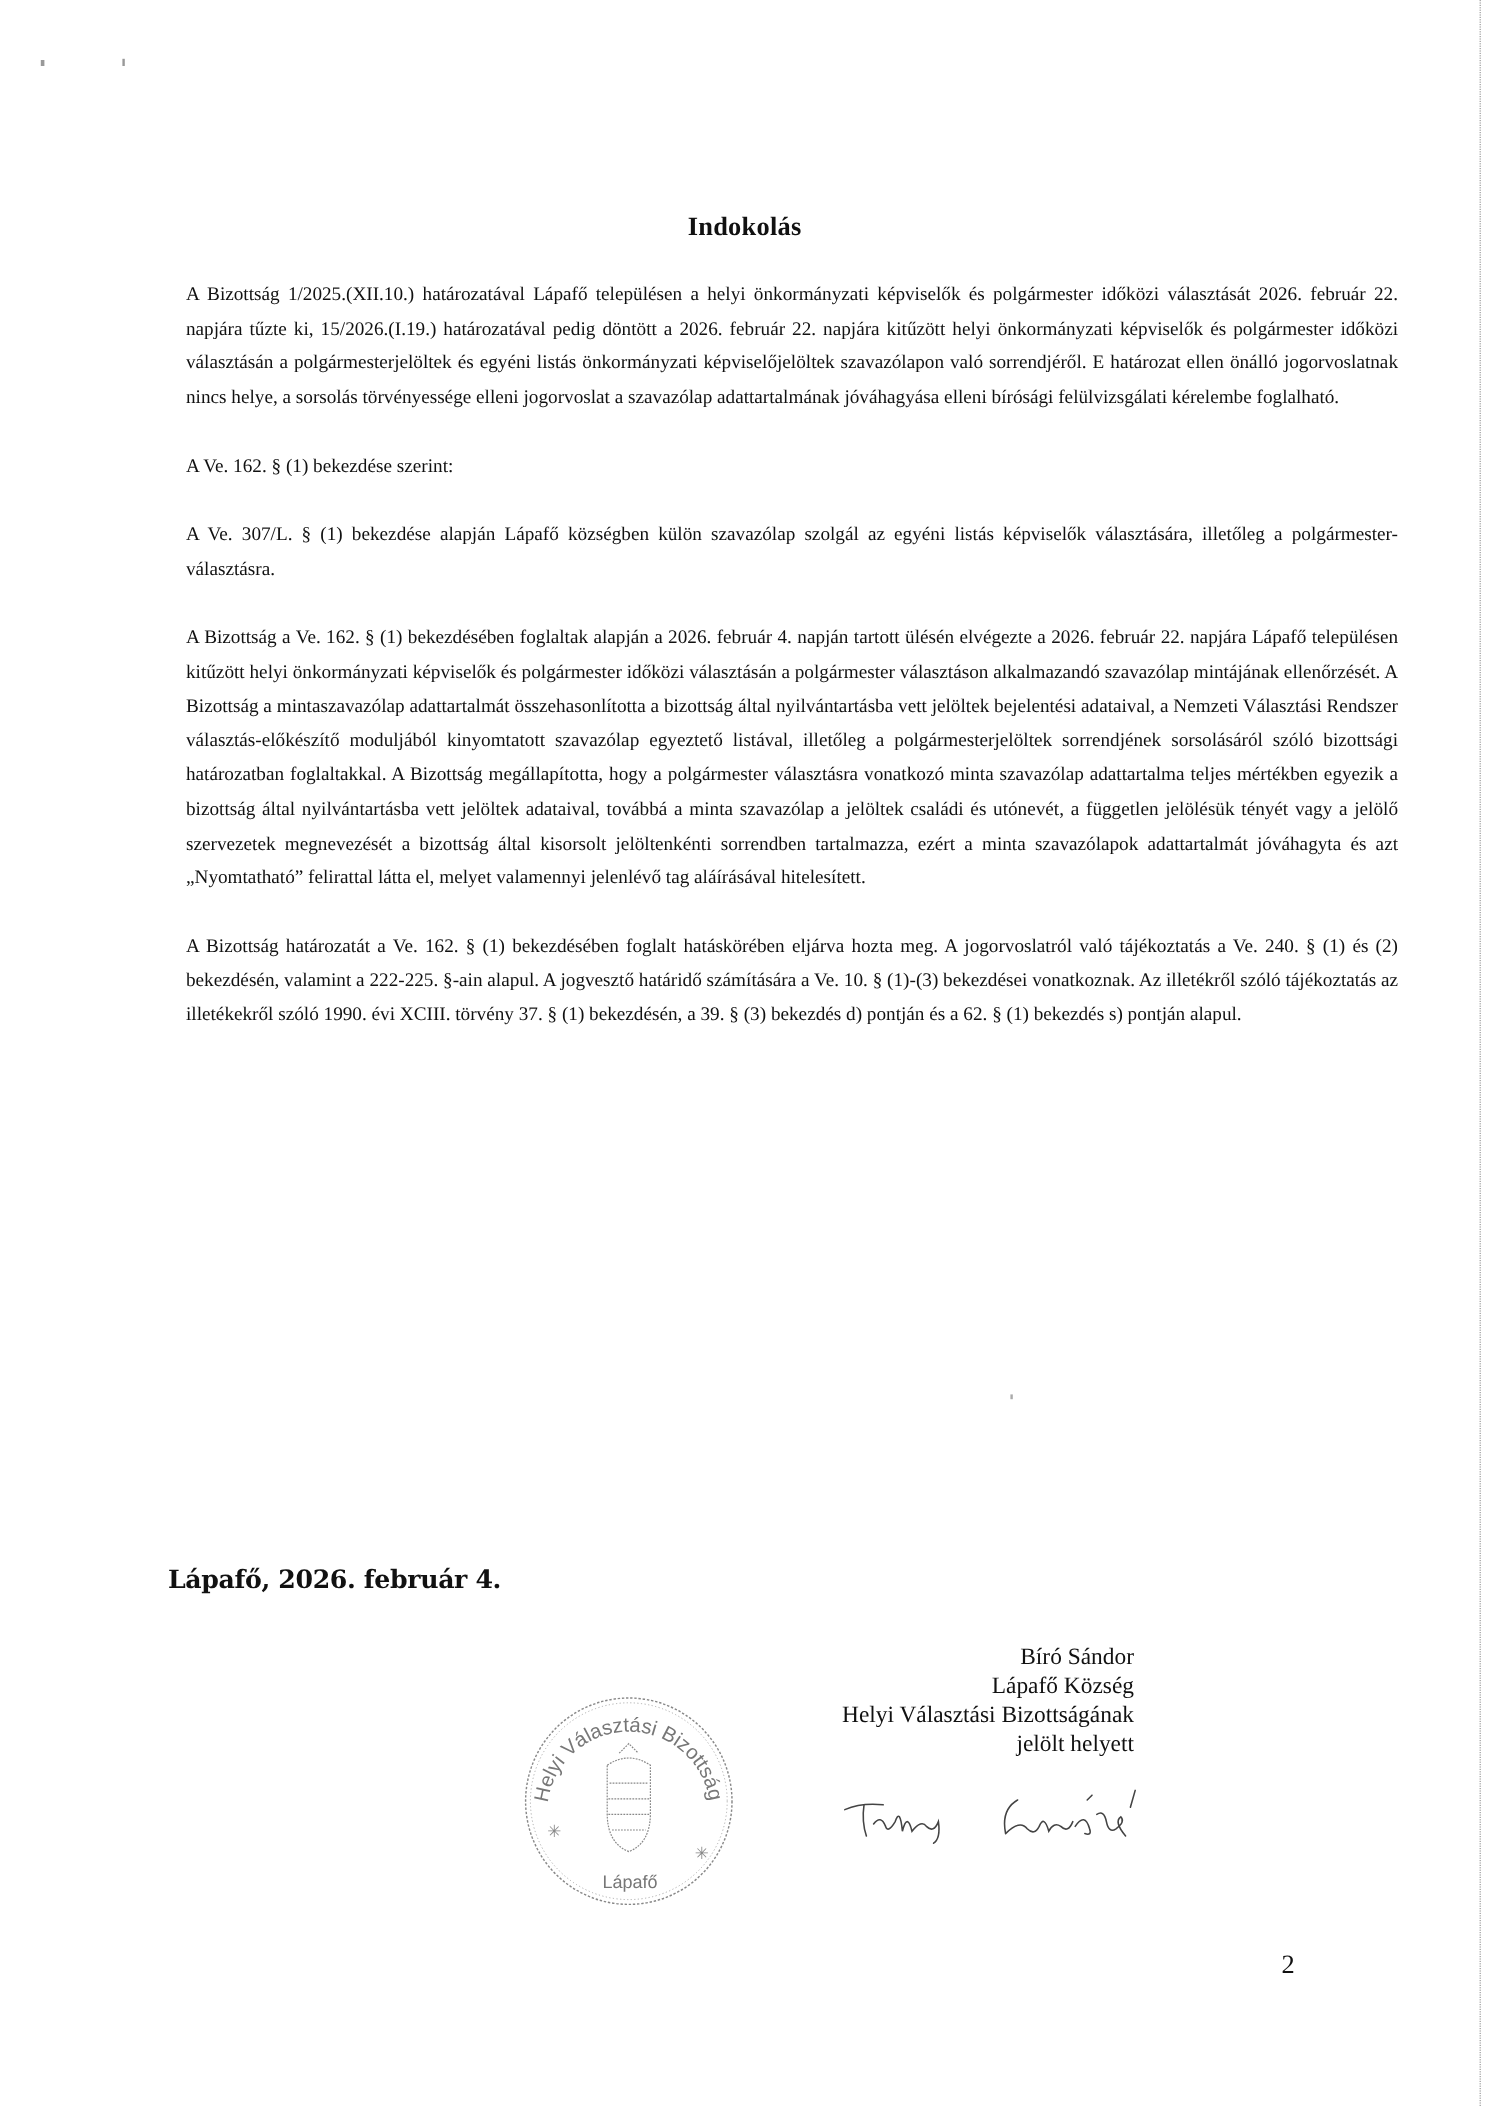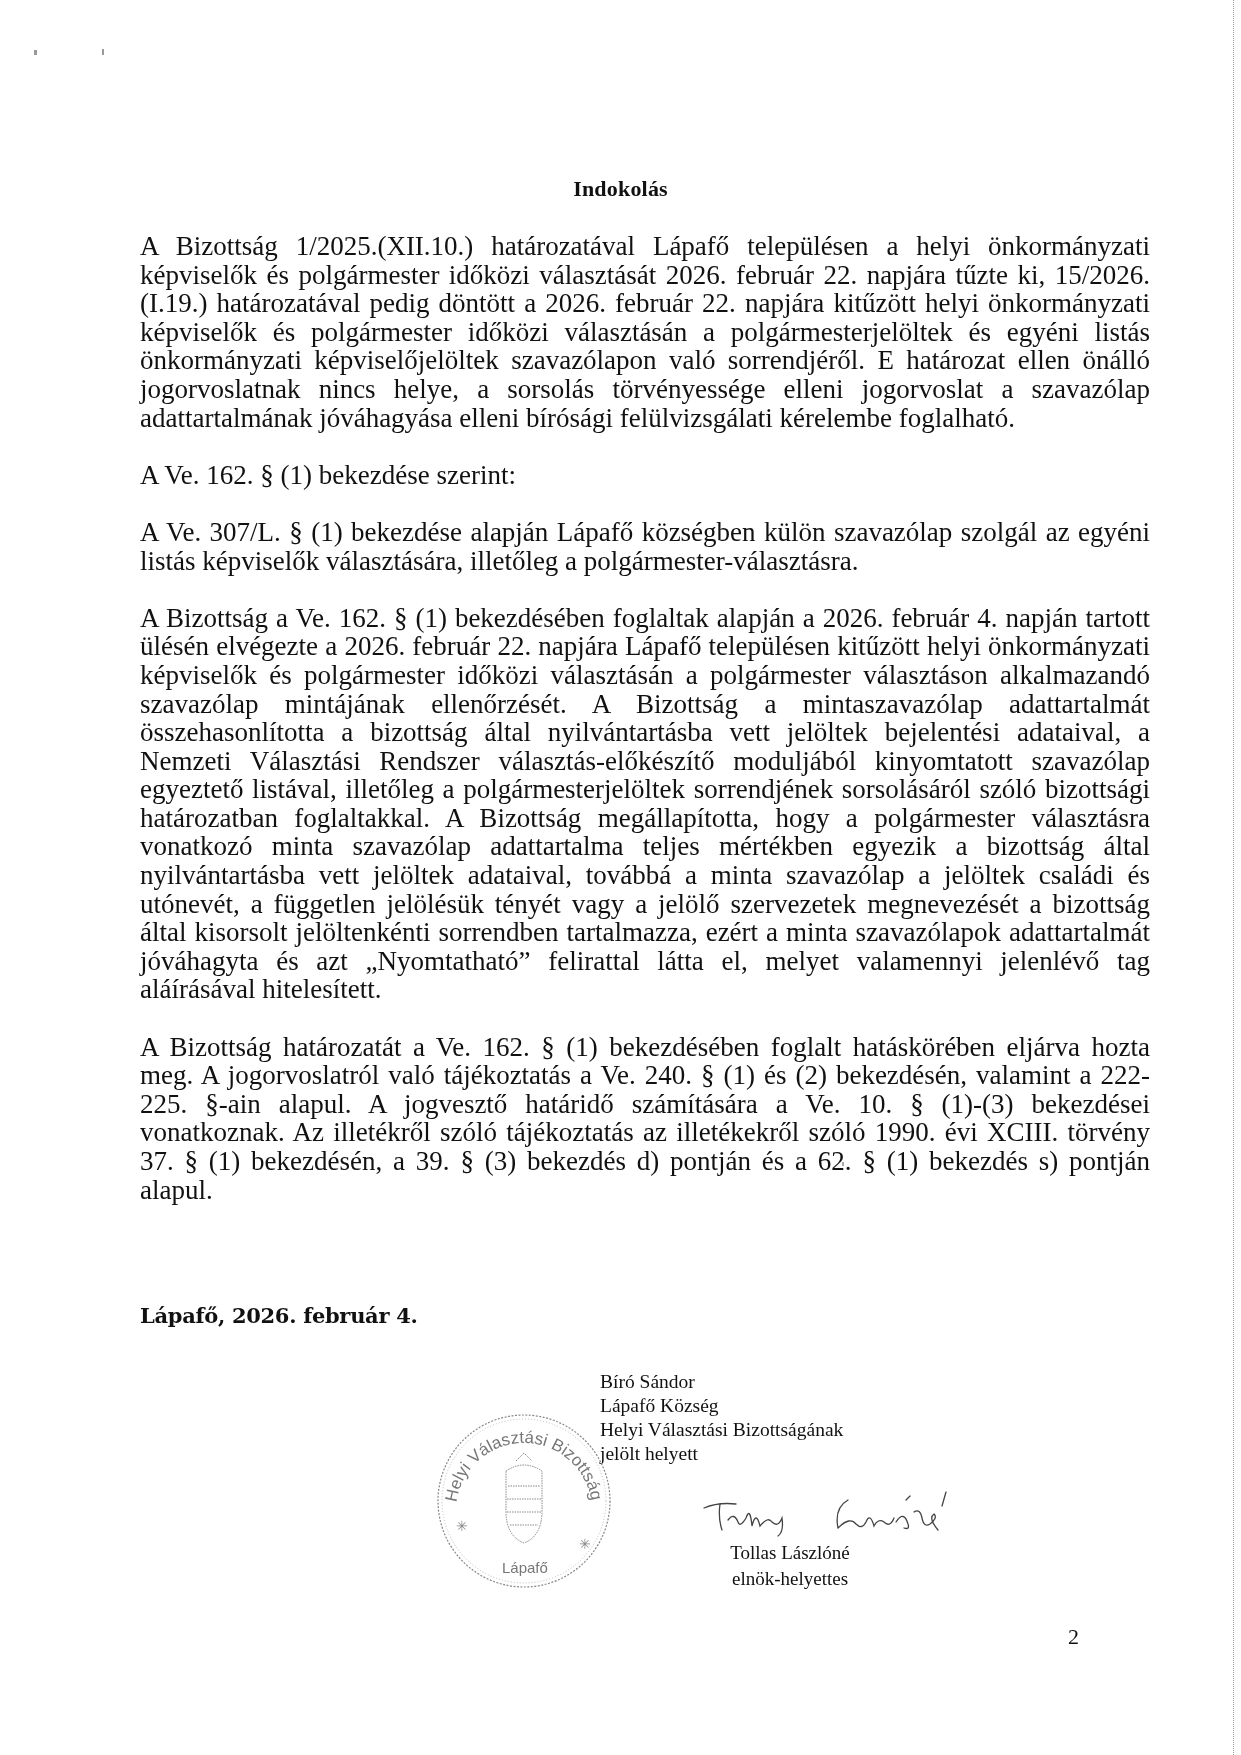--- a/index.html
+++ b/index.html
@@ -7,28 +7,28 @@
          font-family: "Liberation Serif", "DejaVu Serif", serif; color: #111; }
   .page { position: absolute; left: 0; top: 0; width: 1241px; height: 1269px; background: #fff; }
   .edge-line { position: absolute; left: 1233px; top: 0; width: 0; height: 1755px;
                border-left: 1px dotted #9a9a9a; }
   .scan-mark { position: absolute; width: 3px; height: 5px; background: #555; opacity: .6; }
   .scan-mark.m1 { left: 34px; top: 50px; }
   .scan-mark.m2 { left: 102px; top: 49px; width: 2px; height: 6px; }
   .scan-mark.m3 { left: 842px; top: 1162px; width: 2px; height: 4px; opacity: .5; }
   .heading { position: absolute; left: 0; width: 1241px; top: 176px; text-align: center;
              font-weight: bold; font-size: 22px; letter-spacing: .2px; }
-  .body-text { position: absolute; left: 140px; width: 1010px; top: 232px;
-               font-size: 27px; line-height: 28.6px; }
+  .body-text { position: absolute; left: 155px; width: 1010px; top: 232px;
+               font-size: 16px; line-height: 28.6px; }
   .body-text p { margin: 0 0 28.6px 0; text-align: justify; text-align-last: left; }
   .body-text p.nojust { text-align: left; margin-top: 24px; }
   .body-text p .line { display: block; }
   .date { position: absolute; left: 140px; top: 1303px; font-size: 21px;
           font-family: "DejaVu Serif", serif; letter-spacing: -.3px; font-weight: bold; }
-  .sig-block { position: absolute; left: 600px; width: 345px; top: 1370px; text-align: left;
+  .sig-block { position: absolute; left: 600px; width: 345px; top: 1370px; text-align: right;
                font-size: 19.5px; line-height: 24px; }
   .sig-block .ln { display: block; }
   .signer { position: absolute; left: 700px; width: 180px; top: 1540px; text-align: center;
             font-family: "Liberation Sans", sans-serif; font-size: 19px; line-height: 26px;
             font-family: "Liberation Serif", serif; }
   .signer .ln { display: block; }
   .stamp { position: absolute; left: 434px; top: 1411px; width: 180px; height: 180px; }
   .scribble { position: absolute; left: 698px; top: 1488px; width: 260px; height: 50px; }
   .page-number { position: absolute; left: 1068px; top: 1624px; font-size: 22px; }
 </style>
@@ -91,19 +91,15 @@
       <path d="M 22 16 Q 20 30 24 42"></path>
       <path d="M 30 32 Q 36 24 40 34 Q 42 40 48 30 Q 52 18 54 38 Q 58 22 62 38 Q 70 28 74 34 Q 80 40 84 30 Q 86 44 80 48"></path>
       <path d="M 140 40 Q 136 20 150 12 M 140 40 Q 152 28 158 36 Q 164 42 168 34 Q 172 24 176 38 Q 180 30 186 34 Q 192 40 196 30"></path>
       <path d="M 198 34 Q 206 22 210 36 Q 212 42 206 40"></path>
       <path d="M 216 24 Q 222 20 224 30 Q 226 40 232 36 Q 240 30 236 26 Q 230 30 240 42"></path>
       <path d="M 248 4 L 244 18"></path>
       <path d="M 208 12 L 212 8"></path>
     </g>
   </svg>
 
-  <div class="signer">
-    <span class="ln">Tollas Lászlóné</span>
-    <span class="ln">elnök-helyettes</span>
-  </div>
 
   <div class="page-number">2</div>
 </div>
 
 </body></html>

